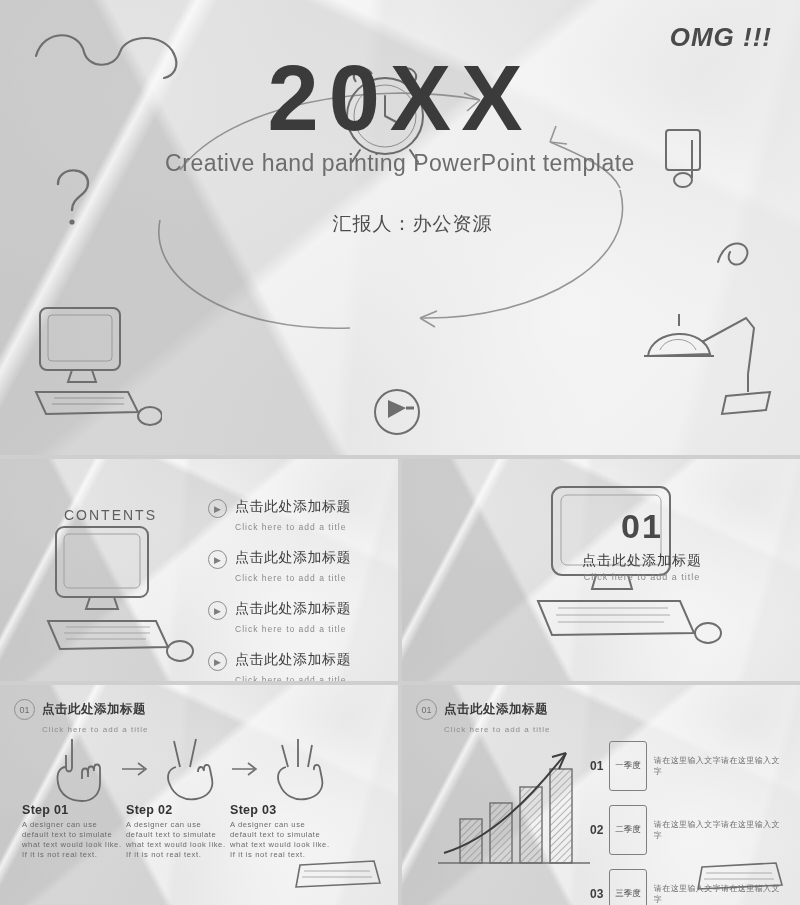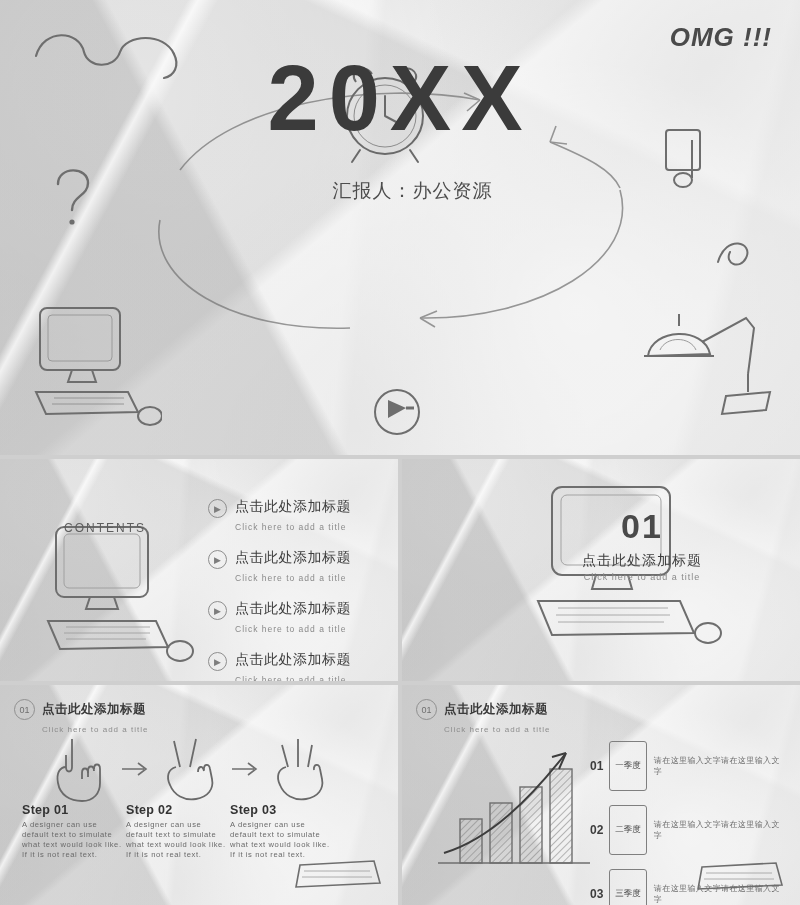--- a/index.html
+++ b/index.html
@@ -54,21 +54,21 @@
   .omg{
     position:absolute;right:28px;top:22px;font-size:26px;font-weight:bold;
     color:#4a4a4a;font-style:italic;letter-spacing:1px;
   }
 
   
   .row{display:flex;gap:4px;}
   #slide2,#slide3{width:398px;height:222px;}
   .contents-box{position:absolute;left:64px;top:46px;}
   .contents-cn{font-size:26px;font-weight:bold;color:#3f3f3f;letter-spacing:3px;}
-  .contents-en{font-size:12px;color:#5e5e5e;letter-spacing:2px;margin-top:16px;}
+  .contents-en{font-size:14px;color:#5e5e5e;letter-spacing:2px;margin-top:2px;}
   .toc{position:absolute;left:208px;top:38px;}
   .toc-item{display:flex;align-items:flex-start;margin-bottom:14px;}
   .toc-bullet{
     width:17px;height:17px;border-radius:50%;border:1.4px solid #8e8e8e;
     margin-right:8px;margin-top:2px;display:flex;align-items:center;justify-content:center;
     font-size:9px;color:#7d7d7d;flex:none;
   }
   .toc-cn{font-size:14px;color:#3e3e3e;letter-spacing:.5px;}
   .toc-en{font-size:8.5px;color:#8a8a8a;letter-spacing:1px;margin-top:1px;}
 
@@ -173,20 +173,21 @@
       <path d="M49 26 L49 14" stroke="#6e6e6e" stroke-width="2"></path>
       <path d="M72 42 L116 18 L124 28 L118 74" fill="none" stroke="#6e6e6e" stroke-width="2"></path>
       <path d="M96 96 L140 92 L136 110 L92 114 Z" fill="none" stroke="#6e6e6e" stroke-width="2"></path>
       <path d="M118 74 L118 92" stroke="#6e6e6e" stroke-width="2"></path>
     </svg>
 
     <div class="omg">OMG !!!</div>
 
     <div class="s1-title-wrap">
       <div class="s1-year">20XX</div>
+      <div class="s1-sub">Creative hand painting PowerPoint template</div>
       <div class="s1-presenter">汇报人：办公资源</div>
     </div>
   </div>
 
   <div class="row">
 
     <div class="slide" id="slide2">
       <svg width="170" height="150" style="position:absolute;left:30px;top:62px;">
         <rect x="26" y="6" width="92" height="70" rx="8" fill="none" stroke="#6e6e6e" stroke-width="2"></rect>
         <rect x="34" y="13" width="76" height="54" rx="5" fill="none" stroke="#a0a0a0" stroke-width="1"></rect>

